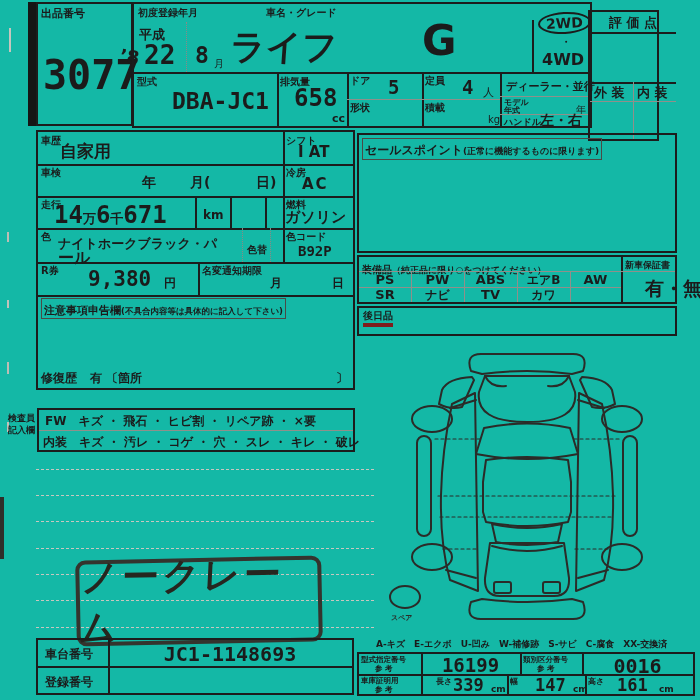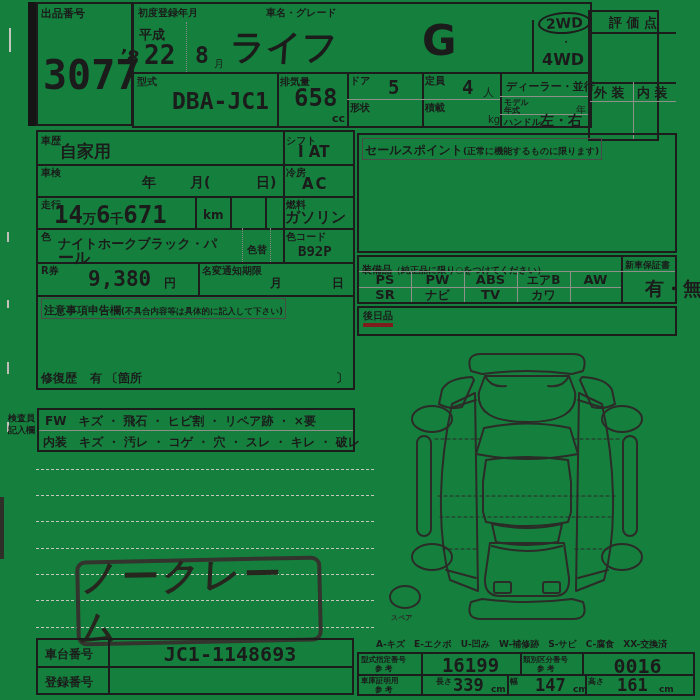--- a/index.html
+++ b/index.html
@@ -1,16 +1,16 @@
 <!DOCTYPE html>
 <html><head>
 <meta charset="utf-8">
 <style>
   html,body{margin:0;padding:0;background:#e8e8e4}
-  .sheet{position:relative;width:700px;height:700px;background:#15803d;font-family:"DejaVu Sans",sans-serif;color:#1b1b1b;overflow:hidden}
+  .sheet{position:relative;width:700px;height:700px;background:#14b8a6;font-family:"DejaVu Sans",sans-serif;color:#1b1b1b;overflow:hidden}
   .abs{position:absolute;white-space:nowrap}
   .box{position:absolute;border:2px solid #1c1c1c;box-sizing:border-box}
   .lbl{font-size:10px;font-weight:bold}
   .num{font-family:"DejaVu Sans Mono",monospace;font-weight:bold}
   .b{font-weight:bold}
   .hl{position:absolute;background:#1c1c1c;height:2px}
   .vl{position:absolute;background:#1c1c1c;width:2px}
   .hl1{position:absolute;background:#90908a;height:1px}
   .vl1{position:absolute;background:#90908a;width:1px}
   .dotv{position:absolute;border-left:1px dotted #8a8a84;width:0}

